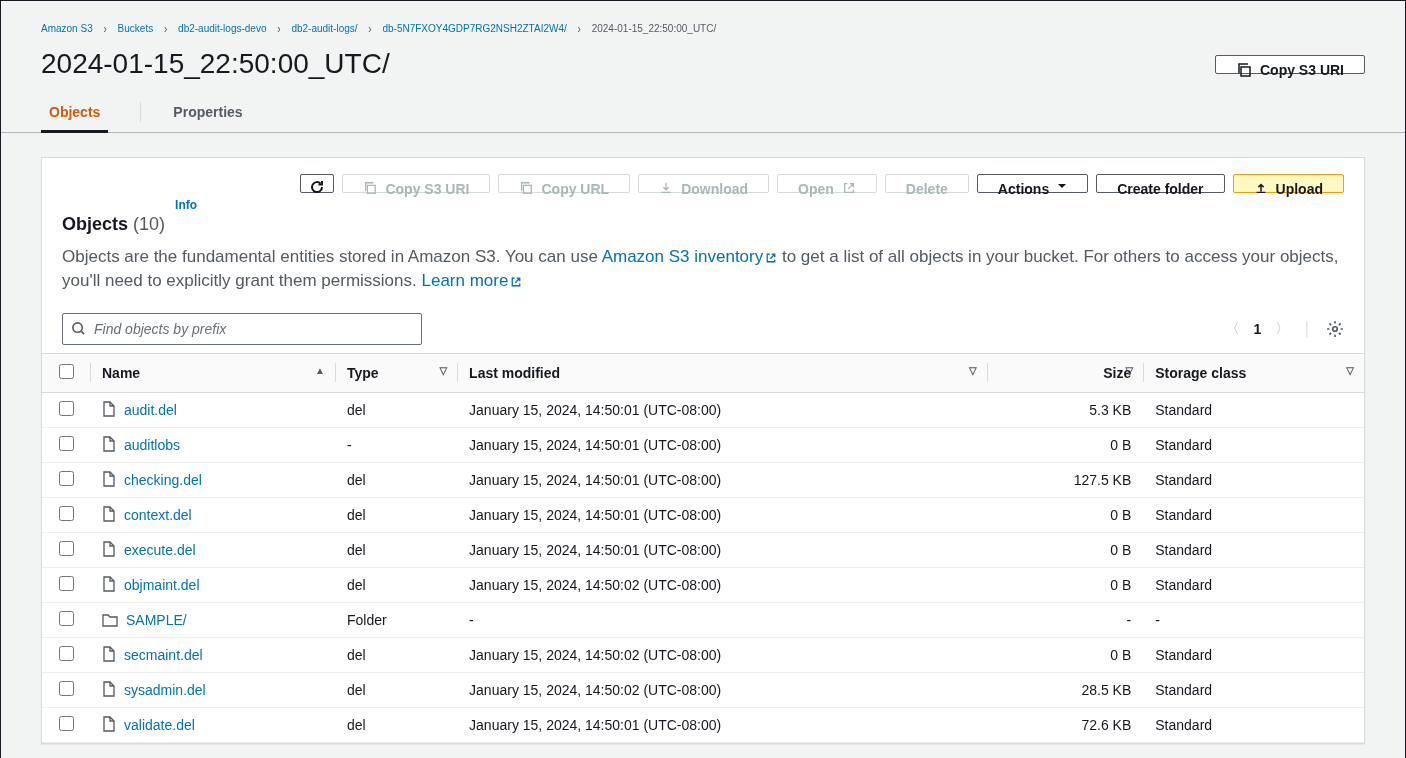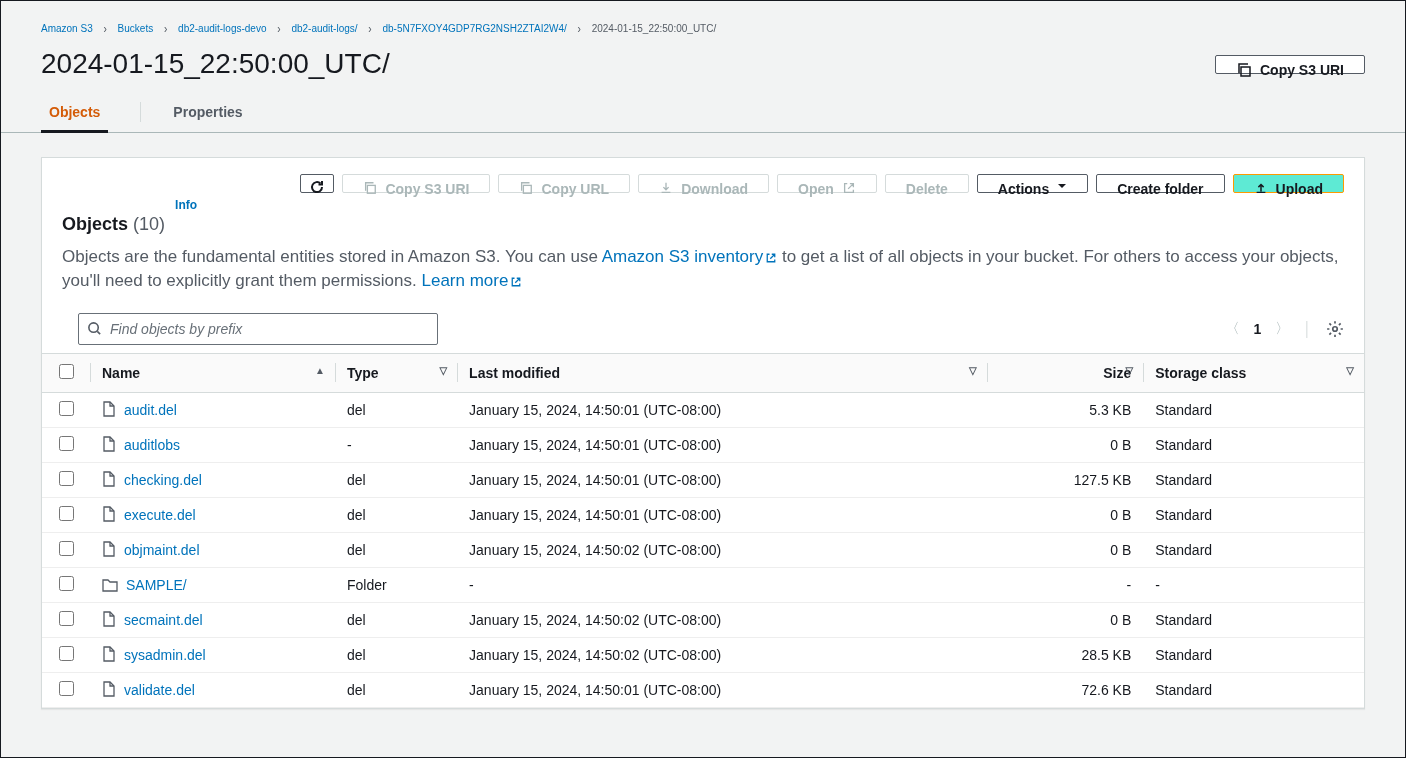--- a/index.html
+++ b/index.html
@@ -6,36 +6,36 @@
   body { font-family: "Amazon Ember", "Helvetica Neue", Arial, sans-serif; background: #f2f3f3; color: #16191f; font-size: 14px; }
   .page { border: 1px solid #16191f; margin: 0; background: #f2f3f3; min-height: 758px; padding: 18px 0 28px 0; }
   .breadcrumb { padding: 4px 40px; font-size: 10px; }
   .breadcrumb a { color: #0073bb; text-decoration: none; }
   .breadcrumb .sep { margin: 0 8px; color: #545b64; display:inline-block; transform: scaleY(1.3);}
   .breadcrumb .current { color: #545b64; }
   .titlebar { padding: 10px 40px 12px 40px; display: flex; justify-content: space-between; align-items: center; }
   .titlebar h1 { font-size: 28px; font-weight: 400; }
   .btn { background: #fff; border: 1px solid #545b64; border-radius: 2px; padding: 6px 20px; font-size: 14px; font-weight: 700; color: #16191f; cursor: pointer; display: inline-flex; align-items: flex-start; gap: 8px; height: 19px; }
   .btn.disabled { color: #aab7b8; border-color: #d5dbdb; cursor: default; }
-  .btn.primary { background: #5eead4; border-color: #ff9900; color: #16191f; }
+  .btn.primary { background: #fef9c3; border-color: #ff9900; color: #16191f; }
   .btn.icononly { padding: 4px 8px; }
   .tabs { padding: 0 40px; border-bottom: 1px solid #aab7b8; display: flex; gap: 32px; }
   .tabs .tab { padding: 12px 0 10px 0; font-weight: 700; color: #545b64; cursor: pointer; display:inline-block; }
   .tabs .sep-v { width:1px; background:#d5dbdb; margin:10px 0;}
   .tabs .tab.active { color: #d45b07; border-bottom: 3px solid #16191f; padding: 12px 8px 10px 8px; margin-bottom:-1px;}
   .panel { margin: 24px 40px 0 40px; border: 1px solid #d5dbdb; background: #fff; box-shadow: 0 1px 1px rgba(0,0,0,0.05); }
   .panel-head { padding: 16px 20px 6px 20px; display: flex; justify-content: space-between; align-items: flex-start; flex-wrap: wrap; gap: 8px; }
   .panel-head .left { display:flex; align-items:center; gap:10px;}
   .panel-head h2 { font-size: 18px; font-weight: 700; margin-top: 40px; }
   .panel-head h2 .count { color: #545b64; font-weight:400;}
   .panel-head .info { color: #0073bb; font-size: 12px; font-weight:700; cursor:pointer;}
   .panel-head .actions { display:flex; gap:8px; flex-wrap:wrap; }
   .desc { padding: 4px 20px 12px 20px; font-size: 17px; color: #545b64; line-height:1.4;}
   .desc a { color: #0073bb; text-decoration:none;}
-  .searchrow { padding: 8px 20px 8px 36px; display:flex; justify-content:space-between; align-items:center;}
+  .searchrow { padding: 8px 20px 8px 20px; display:flex; justify-content:space-between; align-items:center;}
   .search { display:flex; align-items:center; border:1px solid #687078; border-radius:2px; width:360px; height:32px; padding:0 8px; gap:8px;}
   .search input { border:none; outline:none; font-size:14px; width:100%; font-style:italic; }
   .search input::placeholder{color:#687078; font-style:italic;}
   .pager { display:flex; align-items:center; gap:14px;}
   .pager .pg { font-weight:700;}
   .pager .chev { color:#aab7b8;}
   .gear { color:#545b64;}
   table { width:100%; border-collapse: collapse; }
   th { text-align:left; font-weight:700; padding: 10px 12px; border-top:1px solid #d5dbdb; border-bottom:1px solid #d5dbdb; font-size:14px; background:#fafafa; position:relative;}
   th .sort { position:absolute; right:10px; color:#545b64; font-size:10px;}
@@ -238,20 +238,31 @@
             <td>del</td>
             <td>January 15, 2024, 14:50:01 (UTC-08:00)</td>
             <td class="size">127.5 KB</td>
             <td>Standard</td>
           </tr>
           <tr>
             <td><input type="checkbox" style=""></td>
             <td><span class="fileicon"><svg width="14" height="16" viewBox="0 0 14 16" fill="none" stroke="#545b64" stroke-width="1.3">
                   <path d="M2 1h6l4 4v10H2z"></path>
                   <path d="M8 1v4h4"></path>
+                </svg></span><a href="#">context.del</a></td>
+            <td>del</td>
+            <td>January 15, 2024, 14:50:01 (UTC-08:00)</td>
+            <td class="size">0 B</td>
+            <td>Standard</td>
+          </tr>
+          <tr>
+            <td><input type="checkbox" style=""></td>
+            <td><span class="fileicon"><svg width="14" height="16" viewBox="0 0 14 16" fill="none" stroke="#545b64" stroke-width="1.3">
+                  <path d="M2 1h6l4 4v10H2z"></path>
+                  <path d="M8 1v4h4"></path>
                 </svg></span><a href="#">execute.del</a></td>
             <td>del</td>
             <td>January 15, 2024, 14:50:01 (UTC-08:00)</td>
             <td class="size">0 B</td>
             <td>Standard</td>
           </tr>
           <tr>
             <td><input type="checkbox" style=""></td>
             <td><span class="fileicon"><svg width="14" height="16" viewBox="0 0 14 16" fill="none" stroke="#545b64" stroke-width="1.3">
                   <path d="M2 1h6l4 4v10H2z"></path>

